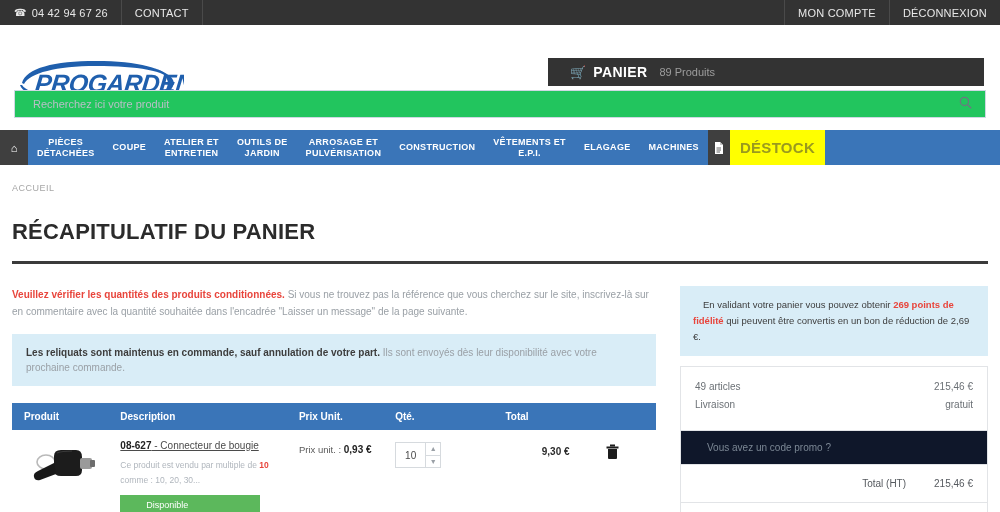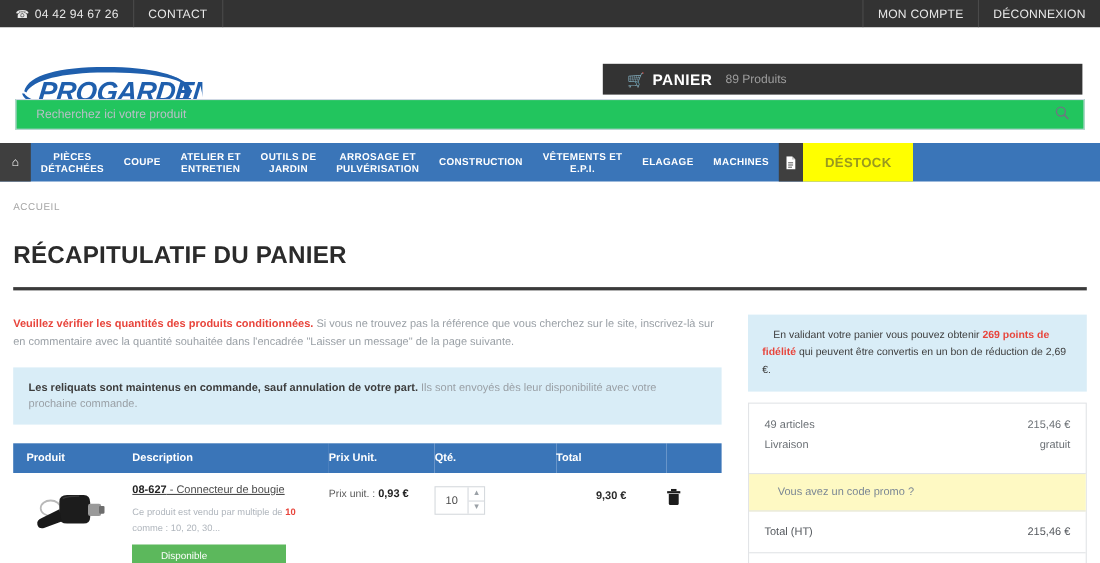--- a/index.html
+++ b/index.html
@@ -72,22 +72,22 @@
     display:flex; align-items:center; justify-content:center;
     text-align:center; padding:0 9px; line-height:11px;
     letter-spacing:.3px; font-weight:bold; white-space:pre-line;
   }
   .nav-doc {
     width:22px; background:#3f3f3f; display:flex;
     align-items:center; justify-content:center; font-size:11px;
   }
   .nav-destock {
     background:#ffff00; color:#9a9a1e; font-weight:bold;
-    display:flex; align-items:center; padding:0 20px;
-    font-size:12px; letter-spacing:.3px;
+    display:flex; align-items:center; padding:0 10px;
+    font-size:15px; letter-spacing:.3px;
   }
   .nav-fill { flex:1; }
 
   
   .breadcrumb {
     padding:18px 0 0 12px; font-size:9px;
     color:#a6a6a6; letter-spacing:.5px;
   }
   .page-title {
     margin:26px 0 16px 12px; font-size:22px; font-weight:bold;
@@ -176,29 +176,30 @@
   }
   .fidelity .red { color:#e8453c; font-weight:bold; }
 
   .sum-card { margin-top:10px; border:1px solid #e2e4e7; background:#fff; }
   .sum-rows { padding:11px 14px 16px 14px; }
   .sum-row {
     display:flex; justify-content:space-between;
     font-size:10px; color:#6b7075; line-height:18px;
   }
   .sum-promo {
-    background:#fef9c3; border-top:1px solid #e2e4e7;
+    background:#0f172a; border-top:1px solid #e2e4e7;
     border-bottom:1px solid #e2e4e7;
     padding:11px 14px 11px 26px; font-size:10px; color:#7b8794;
     cursor:pointer;
   }
   .sum-total {
-    display:flex; justify-content:space-between;
+    display:flex; justify-content:flex-end;
     padding:13px 14px; font-size:10px; color:#55595e;
     border-bottom:1px solid #e2e4e7;
+    gap:28px;
   }
   .sum-action { padding:11px 14px; display:flex; justify-content:center; }
   .btn-checkout {
     background:#3a75b8; border:none; color:#fff; font-size:10px;
     padding:8px 0; width:128px; cursor:pointer;
     font-family:"Liberation Sans", sans-serif;
   }
 </style>
 </head>
 <body>

